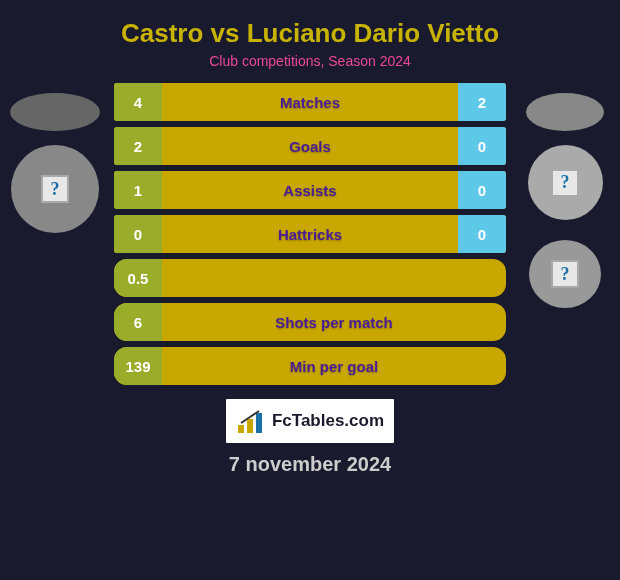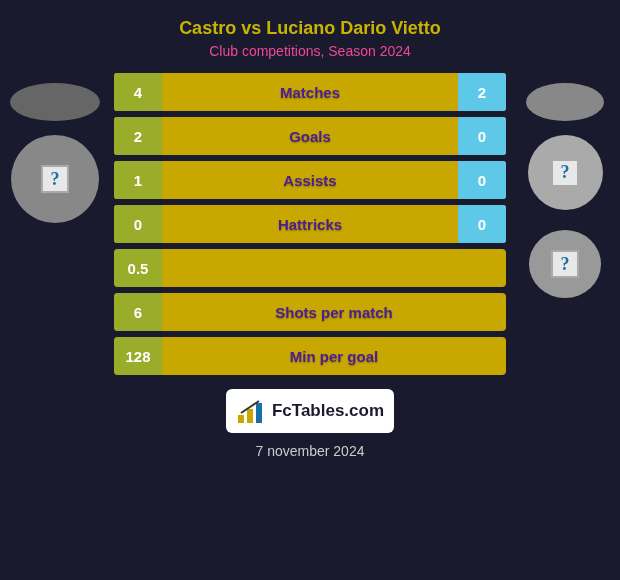--- a/index.html
+++ b/index.html
@@ -17,21 +17,21 @@
       width: 620px;
       height: 580px;
       background: #1a1a2e;
       position: relative;
       display: flex;
       flex-direction: column;
       align-items: center;
     }
     .title {
       color: #c8b400;
-      font-size: 18px;
+      font-size: 26px;
       font-weight: bold;
       text-align: center;
       margin-top: 18px;
       margin-bottom: 4px;
     }
     .subtitle {
       color: #ec4899;
       font-size: 14px;
       text-align: center;
       margin-bottom: 14px;
@@ -123,21 +123,21 @@
       border-radius: 3px;
       position: relative;
       overflow: hidden;
     }
     .stat-row-no-right {
       display: flex;
       flex-direction: row;
       align-items: center;
       height: 38px;
       background: #c8a800;
-      border-radius: 4px;
+      border-radius: 13px;
       position: relative;
       overflow: hidden;
     }
     .stat-left-val {
       background: #9aad2a;
       color: white;
       font-size: 15px;
       font-weight: bold;
       width: 48px;
       height: 100%;
@@ -163,40 +163,41 @@
       width: 48px;
       height: 100%;
       display: flex;
       align-items: center;
       justify-content: center;
       z-index: 2;
     }
     .logo-area {
       margin-top: 14px;
       background: white;
-      border-radius: 6px;
+      border-radius: 1px;
       padding: 8px 10px;
       display: flex;
       align-items: center;
       gap: 8px;
     }
     .logo-icon {
       width: 28px;
       height: 28px;
     }
     .logo-text {
       font-size: 17px;
       font-weight: bold;
       color: #1a1a2e;
     }
     .date-text {
       color: #ccc;
-      font-size: 14px;
+      font-size: 20px;
       margin-top: 10px;
       text-align: center;
+      font-weight: bold;
     }
   </style>
 </head>
 <body>
 
 <div class="card">
   <div class="title">Castro vs Luciano Dario Vietto</div>
   <div class="subtitle">Club competitions, Season 2024</div>
 
   <div class="content-area">
@@ -237,21 +238,21 @@
       <div class="stat-row-no-right">
         <div class="stat-left-val">0.5</div>
       </div>
 
       <div class="stat-row-no-right">
         <div class="stat-left-val">6</div>
         <div class="stat-label">Shots per match</div>
       </div>
 
       <div class="stat-row-no-right">
-        <div class="stat-left-val">128</div>
+        <div class="stat-left-val">139</div>
         <div class="stat-label">Min per goal</div>
       </div>
     </div>
 
     <div class="player-right">
       <div class="avatar-top-right"></div>
       <div class="avatar-oval avatar-oval-medium" style="background:#aaa;">
         <div class="avatar-question">?</div>
       </div>
       <div class="avatar-oval avatar-oval-small" style="background:#999; margin-top:6px;">

